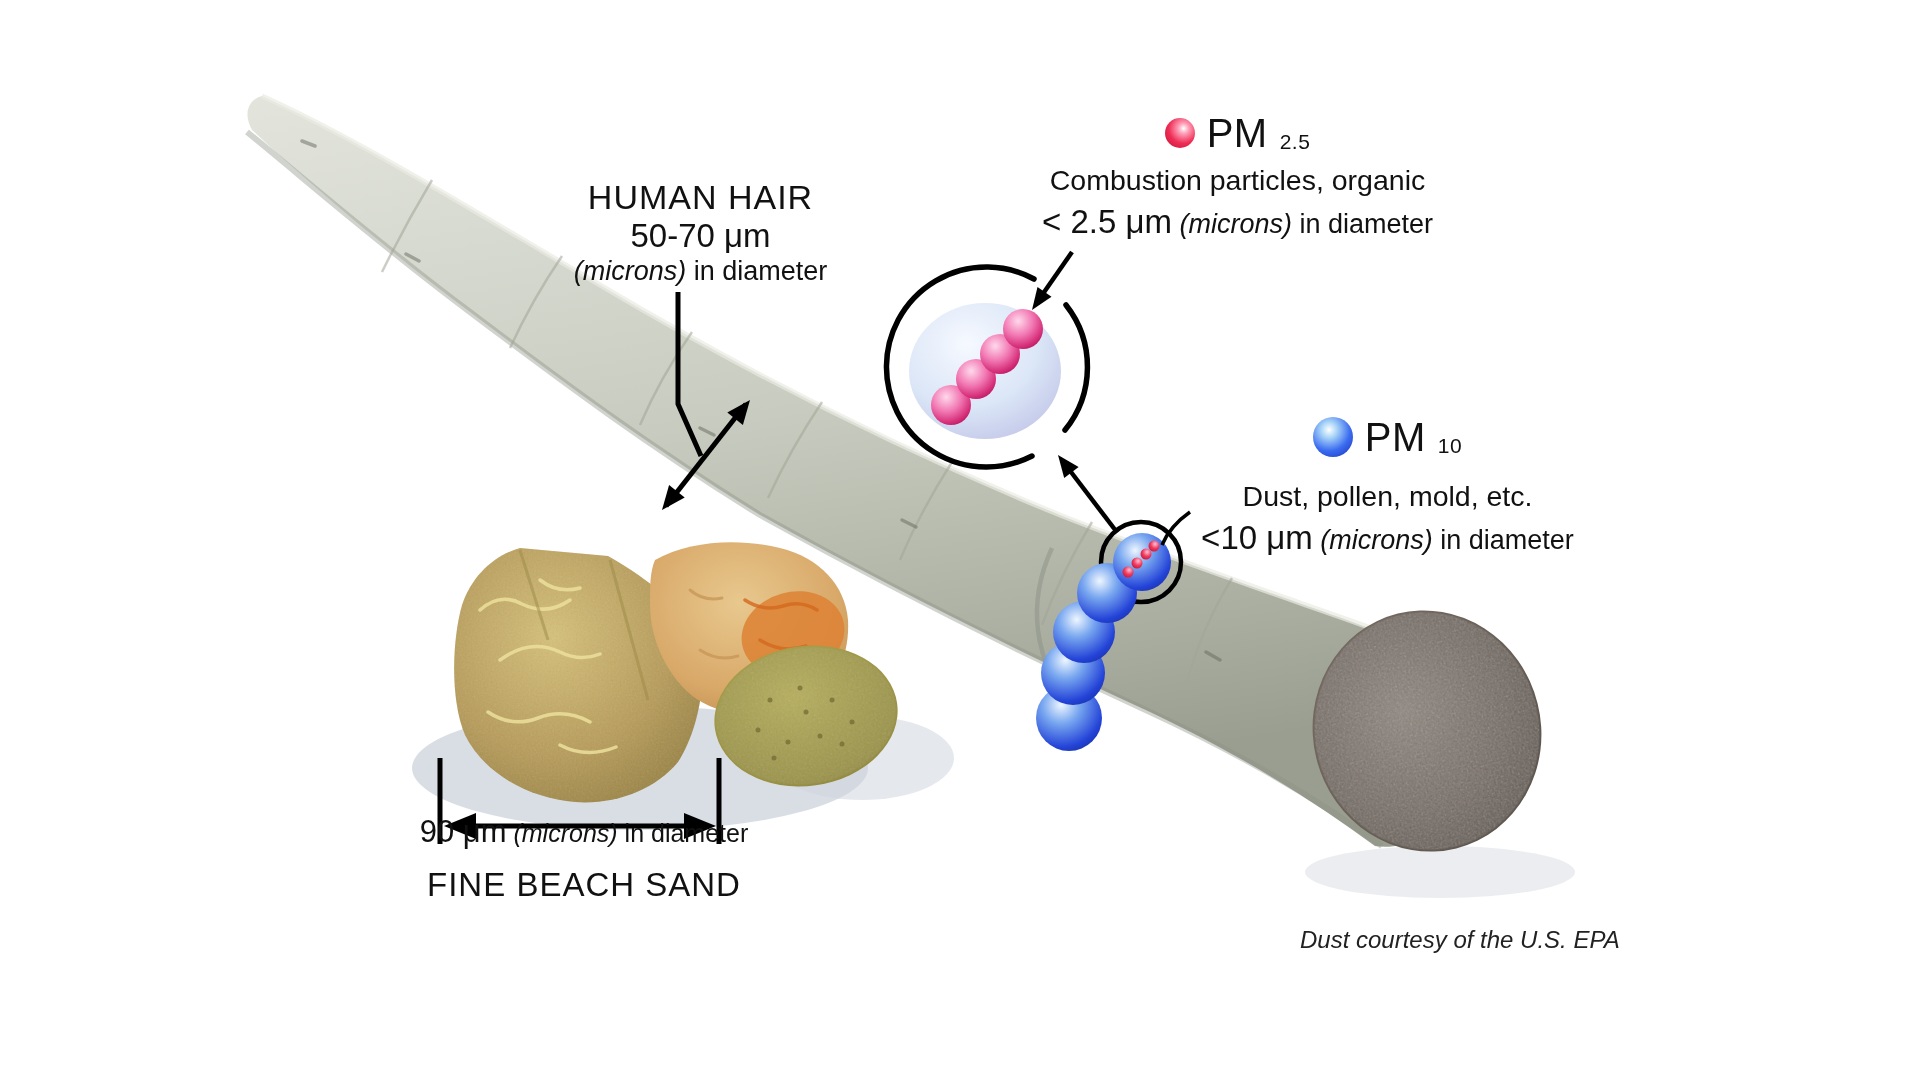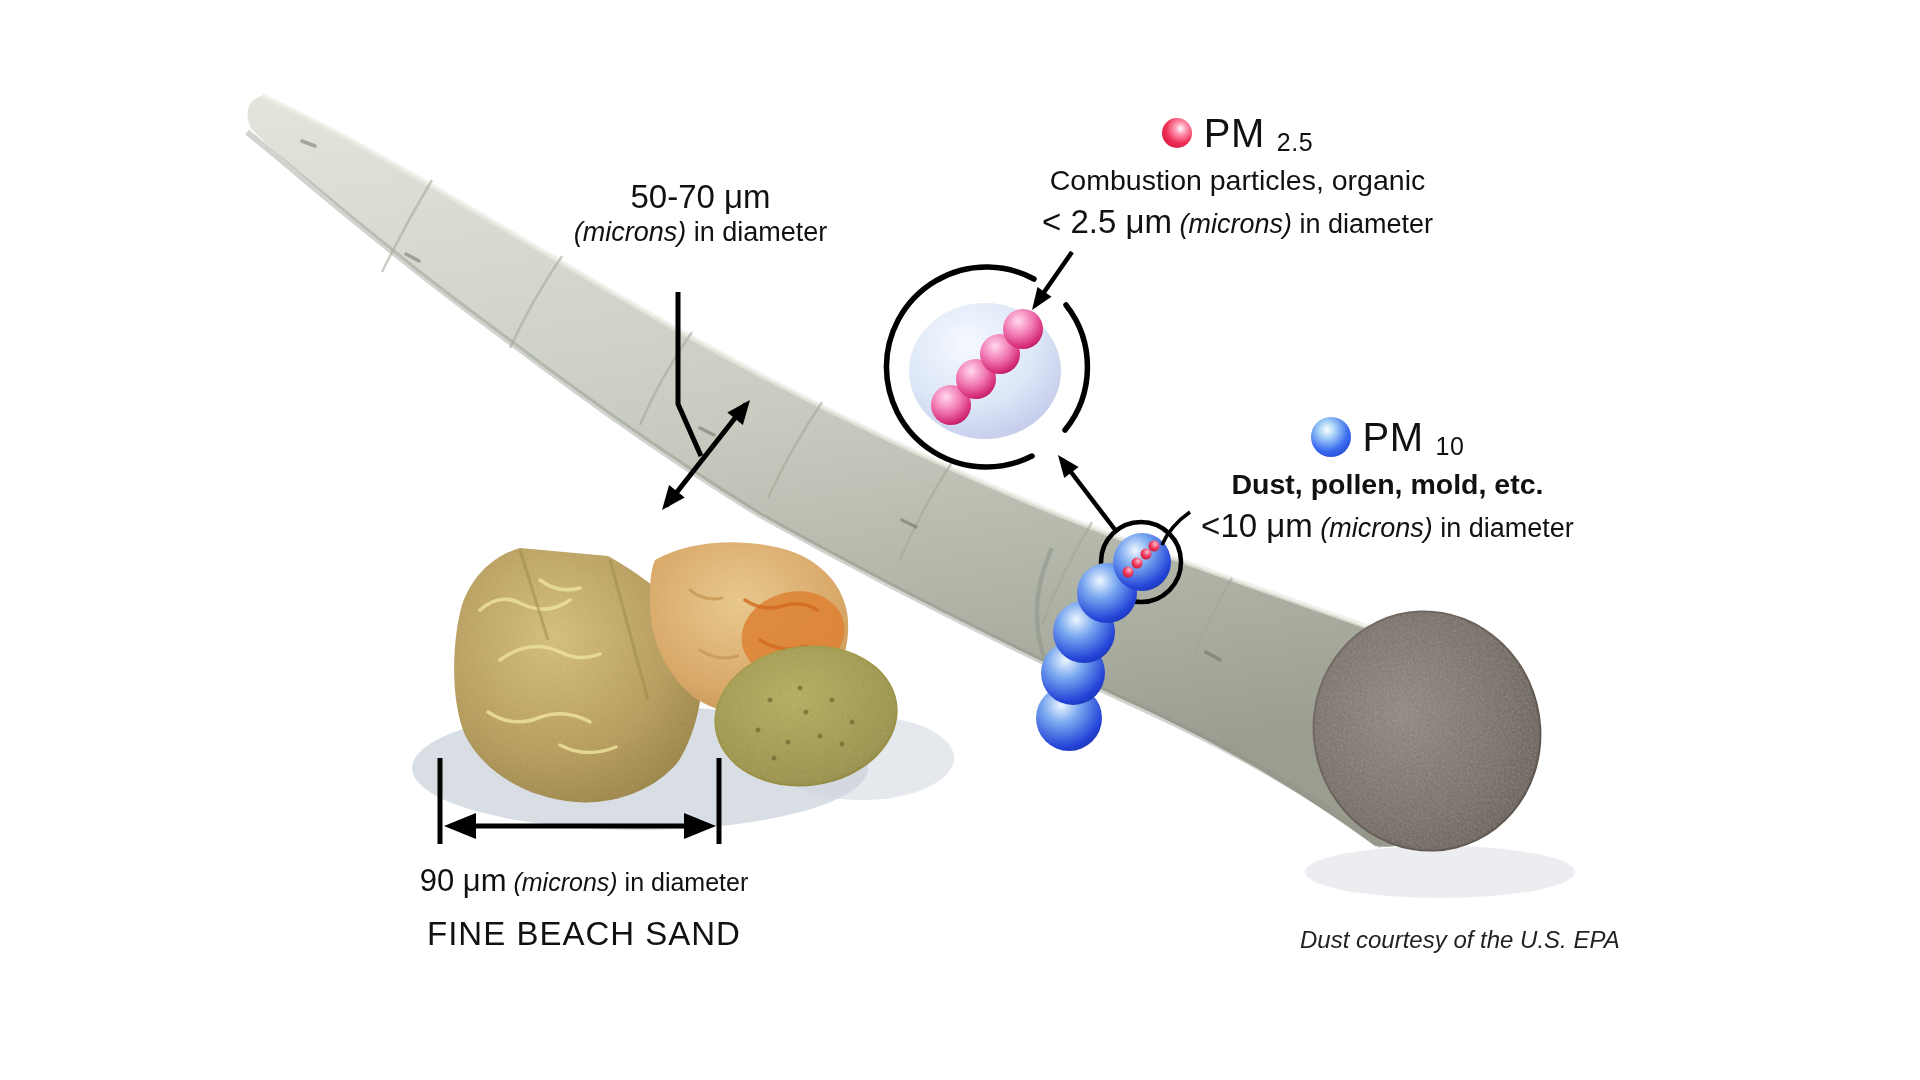--- a/index.html
+++ b/index.html
@@ -2,21 +2,21 @@
 <html><head>
 <meta charset="utf-8">
 <style>
   html,body{margin:0;padding:0;background:#ffffff;}
   body{width:1920px;height:1080px;position:relative;overflow:hidden;
        font-family:"Liberation Sans","DejaVu Sans",sans-serif;color:#111;}
   .stage{position:absolute;inset:0;}
   svg.art{position:absolute;left:0;top:0;}
   .txt{position:absolute;text-align:center;line-height:1.15;}
   .heading{display:flex;align-items:center;justify-content:center;gap:12px;font-size:40px;letter-spacing:.5px;}
-  .heading .sub{font-size:25px;display:inline-block;transform:translateY(9px);}
+  .heading .sub{font-size:21px;display:inline-block;transform:translateY(9px);}
   .dot{display:inline-block;border-radius:50%;}
   .dot.red{width:30px;height:30px;
     background:radial-gradient(circle at 62% 35%, #ffffff 0%, #ff9db6 20%, #ee2d55 55%, #c40f35 100%);}
   .dot.blue{width:40px;height:40px;
     background:radial-gradient(circle at 40% 32%, #ffffff 0%, #a8d4f8 22%, #3b6cf0 58%, #1430b8 100%);}
   .desc{font-size:28.5px;line-height:33px;}
   .sizerow{margin-top:6px;font-size:27px;}
   .sizerow .big{font-size:33px;}
   .it{font-style:italic;}
   .hair-title{font-size:34px;letter-spacing:1px;}
@@ -253,42 +253,43 @@
   </div>
   <div class="desc" style="margin-top:8px;">Combustion particles, organic</div>
   <div class="sizerow">
     <span class="big">&lt; 2.5 μm</span>
     <span class="it">(microns)</span>
     <span>in diameter</span>
   </div>
 </div>
 
 <div class="txt" style="left:528px;top:178px;width:345px;">
+  <div class="hair-title">HUMAN HAIR</div>
   <div class="hair-size">50-70 μm</div>
   <div class="note">
     <span class="it">(microns)</span>
     <span>in diameter</span>
   </div>
 </div>
 
 <div class="txt" style="left:1150px;top:400px;width:475px;">
   <div class="heading" style="padding-top:14px;">
     <span class="dot blue"></span>
     <span>PM</span>
         <span class="sub">10</span>
   </div>
-  <div class="desc" style="margin-top:8px;font-weight:bold;">Dust, pollen, mold, etc.</div>
+  <div class="desc" style="margin-top:20px;">Dust, pollen, mold, etc.</div>
   <div class="sizerow">
     <span class="big">&lt;10 μm</span>
     <span class="it">(microns)</span>
     <span>in diameter</span>
   </div>
 </div>
 
-<div class="txt" style="left:358px;top:857px;width:452px;">
+<div class="txt" style="left:358px;top:808px;width:452px;">
   <div class="sand-line1">
     <span class="big">90 μm</span>
     <span class="it">(microns)</span>
     <span>in diameter</span>
   </div>
   <div class="sand-title">FINE BEACH SAND</div>
 </div>
 
 <div class="credit" style="left:1300px;top:926px;width:380px;">Dust courtesy of the U.S. EPA</div>
 

